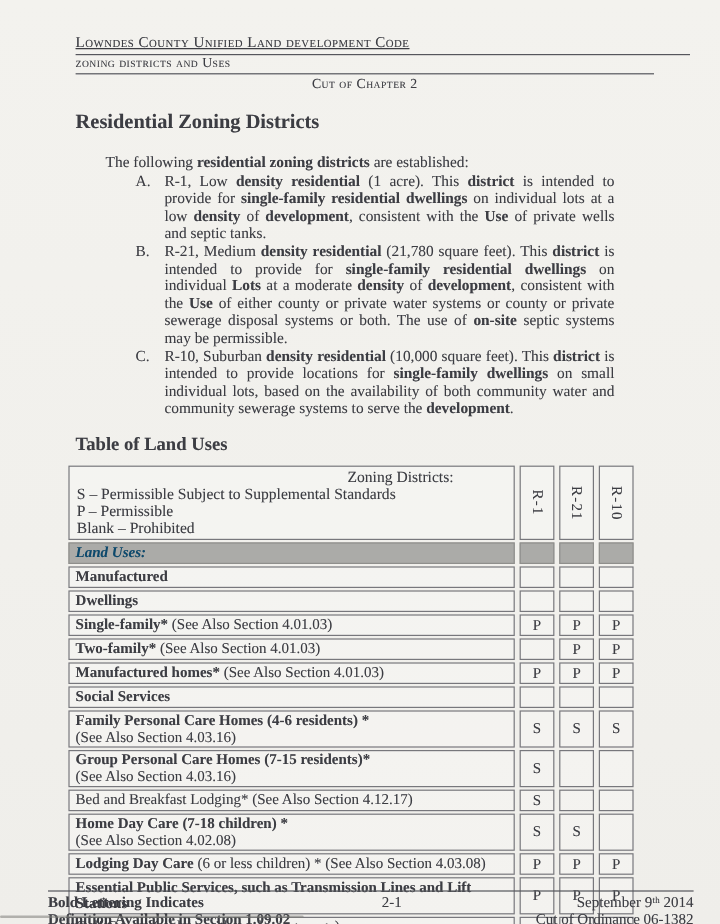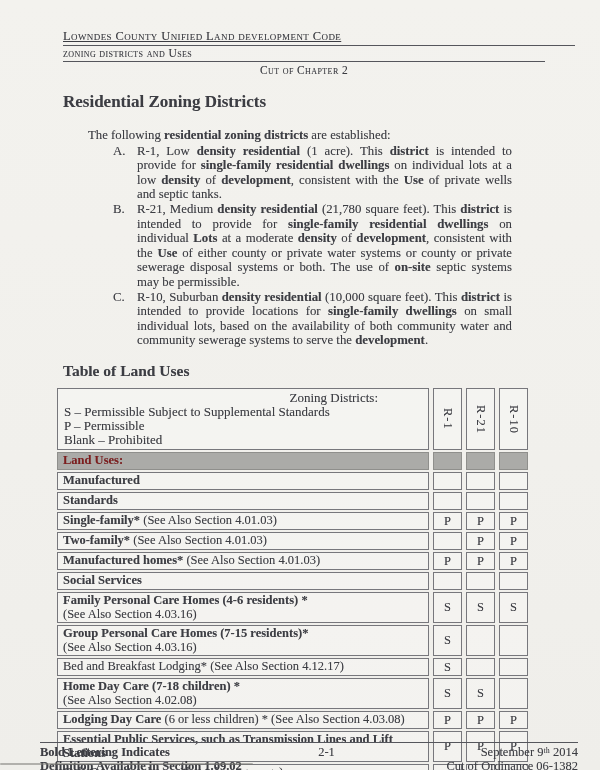--- a/index.html
+++ b/index.html
@@ -38,21 +38,21 @@
   .t-legend { flex:1; border:1px solid #77777c; padding:2px 8px 3px 6px; background:rgba(255,255,255,.25); }
   .legend-title { text-align:right; padding-right:42px; font-size:13px; line-height:14px; }
   .legend-line { font-size:13px; line-height:13.8px; }
   .t-colhead { width:27px; border:1px solid #77777c; display:flex; align-items:center; justify-content:center; background:rgba(255,255,255,.25); }
   .t-colhead span { writing-mode:vertical-rl; font-size:12.5px; letter-spacing:1px; }
   .t-row { display:flex; gap:4px; margin-bottom:2px; }
   .t-label { flex:1; border:1px solid #77777c; padding:1px 6px 1px 5px; font-size:12.5px; line-height:13.5px; min-height:14px; background:rgba(255,255,255,.25); }
   .t-val { width:27px; border:1px solid #77777c; display:flex; align-items:center; justify-content:center; font-size:12.5px; background:rgba(255,255,255,.25); }
   .t-row.cat .t-label { font-weight:bold; }
   .t-row.gray .t-label, .t-row.gray .t-val { background:#ababa8; border-color:#8f8f8c; }
-  .t-row.gray .t-label { font-weight:bold; color:#7f1d1d; }
+  .t-row.gray .t-label { font-weight:bold; color:#0c4a6e;font-style:italic; }
 
   
   .footer { position:absolute; left:40px; right:22px; top:742px; border-top:1.5px solid #55565c; padding-top:2px; display:flex; }
   .f-left { font-size:12.5px; line-height:14px; font-weight:bold; width:235px; }
   .f-center { font-size:12.5px; line-height:14px; flex:1; text-align:center; }
   .f-right { font-size:12.5px; line-height:14px; width:200px; text-align:right; }
 
   .scan-mark { position:absolute; left:0; top:763px; width:253px; height:2px; background:#7e7e79; opacity:.55; border-radius:1px; }
 </style>
 </head>
@@ -119,21 +119,21 @@
         <div class="t-row cat">
           <div class="t-label">
             <div><span>Manufactured</span></div>
           </div>
           <div class="t-val"></div>
           <div class="t-val"></div>
           <div class="t-val"></div>
         </div>
         <div class="t-row cat">
           <div class="t-label">
-            <div><span>Standards</span></div>
+            <div><span>Dwellings</span></div>
           </div>
           <div class="t-val"></div>
           <div class="t-val"></div>
           <div class="t-val"></div>
         </div>
         <div class="t-row use">
           <div class="t-label">
             <div><span class="b">Single-family*</span><span> (See Also Section 4.01.03)</span></div>
           </div>
           <div class="t-val">P</div>

